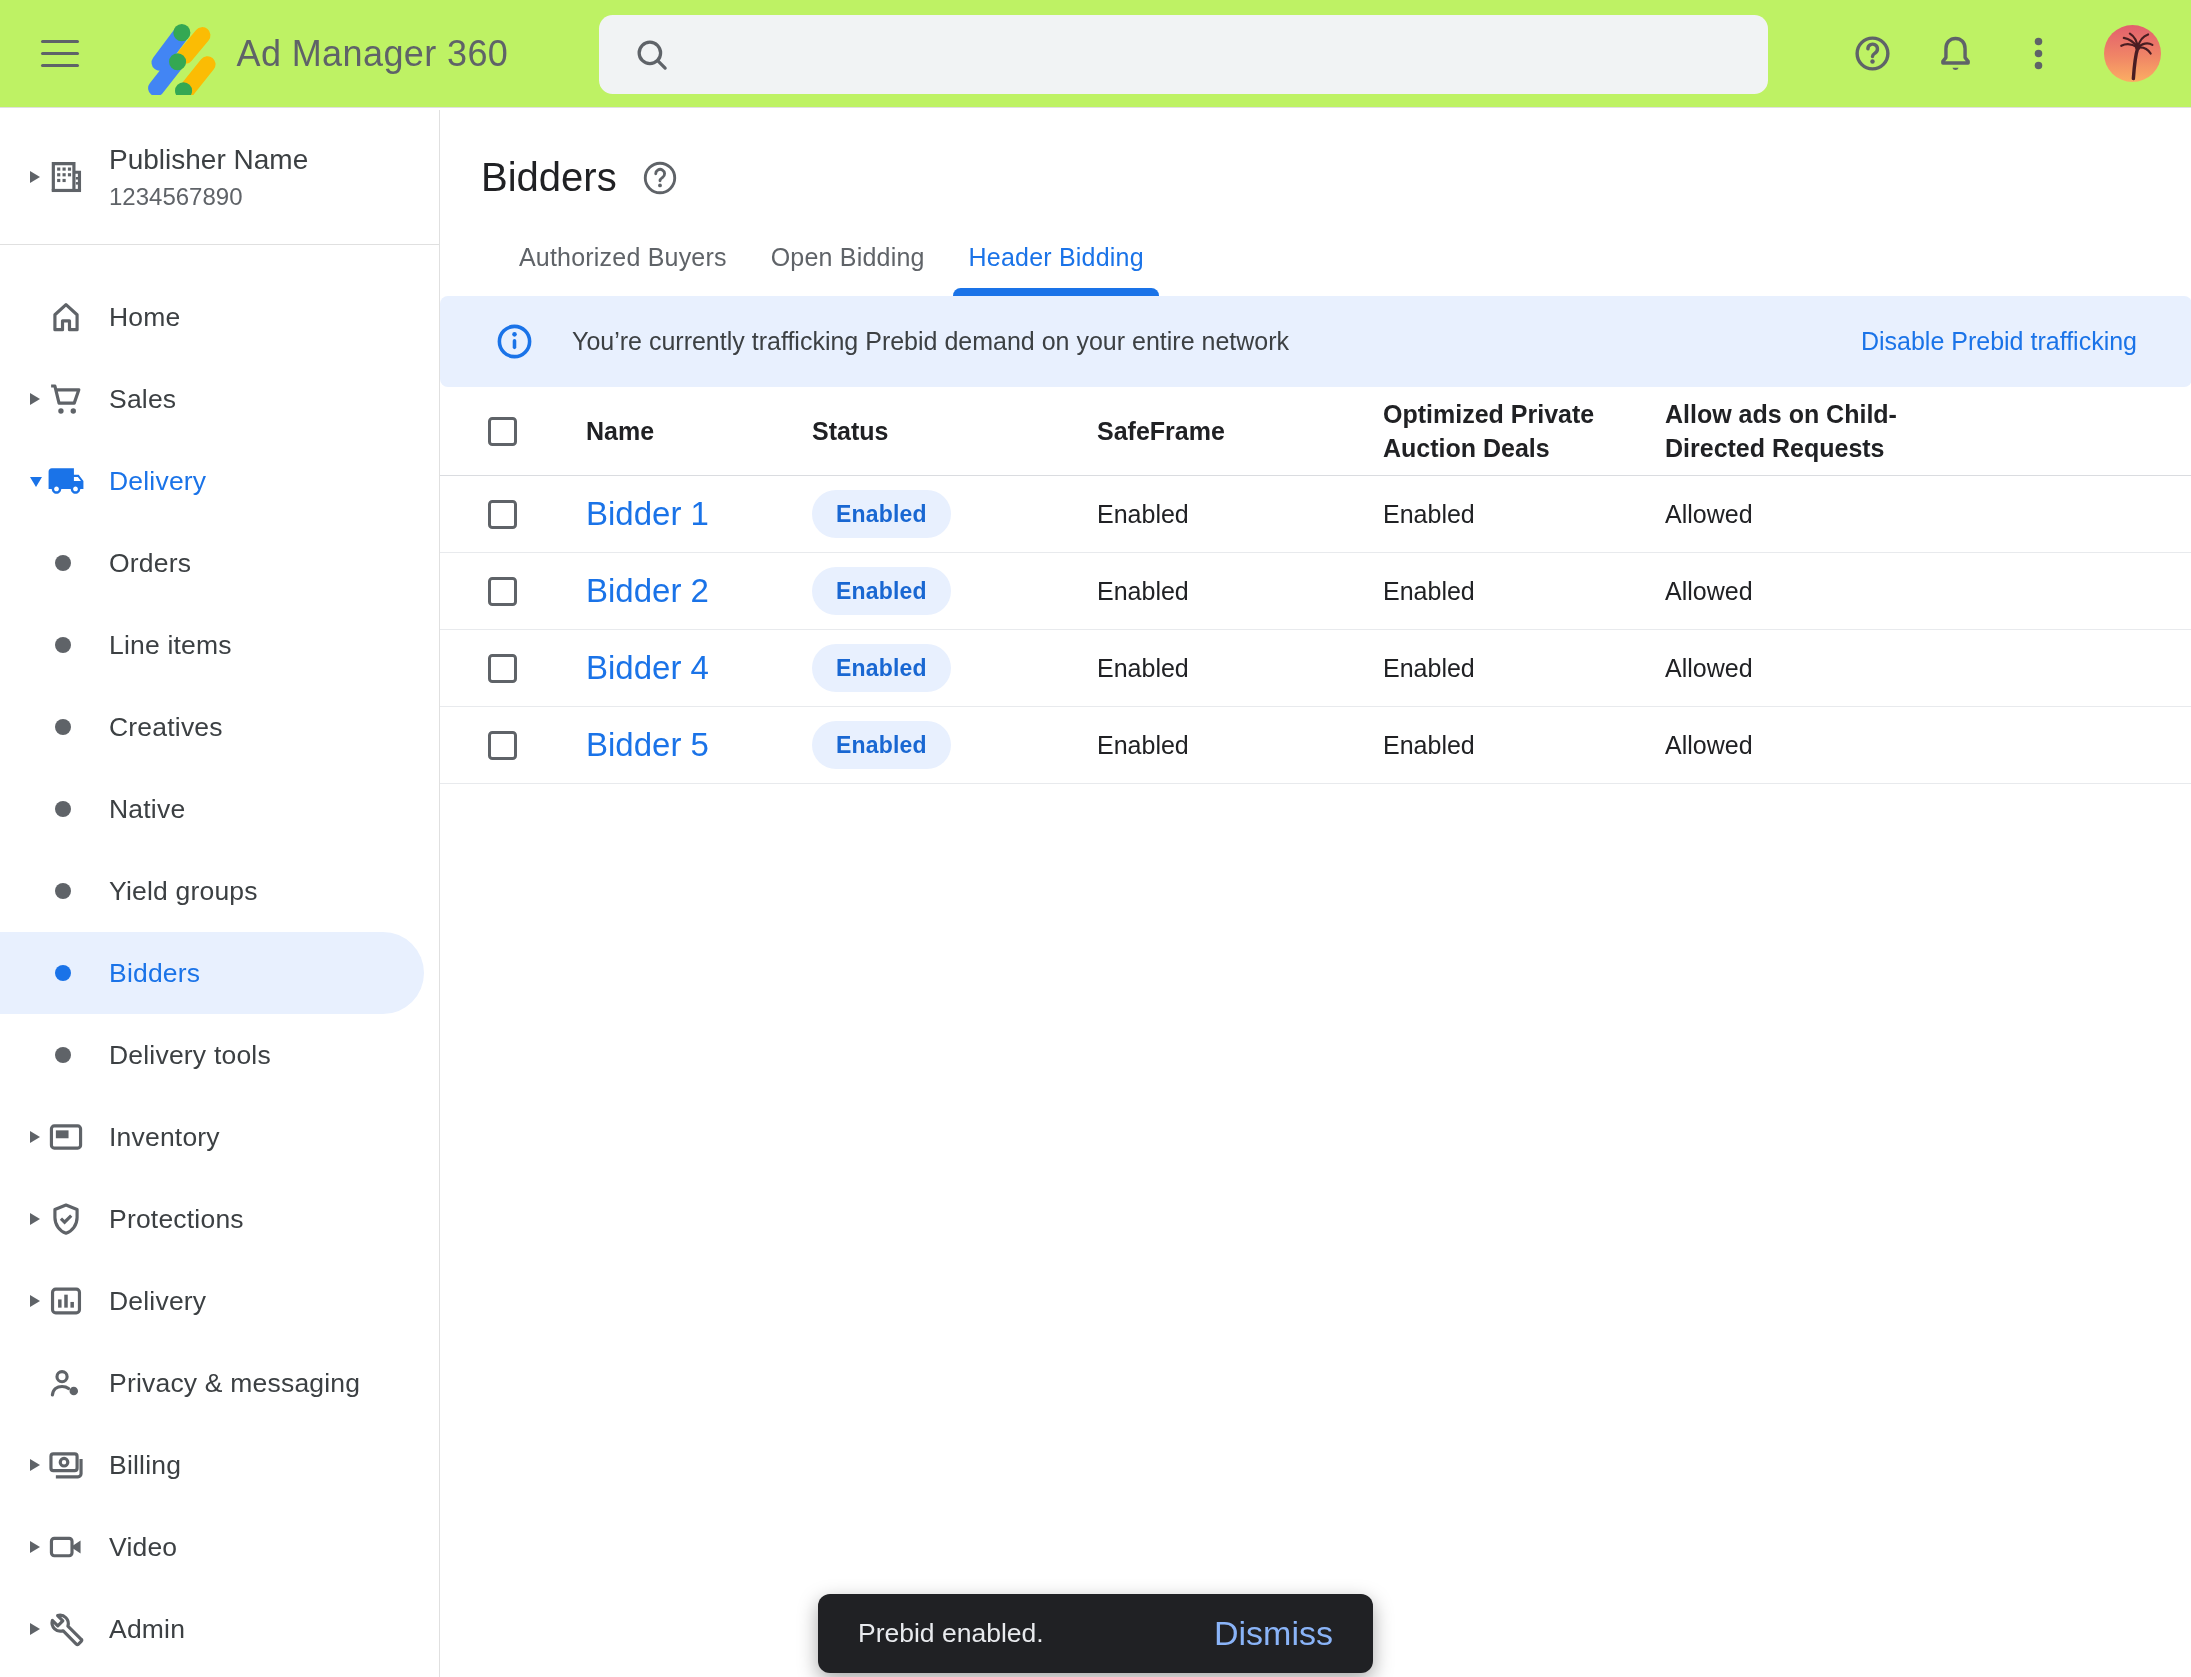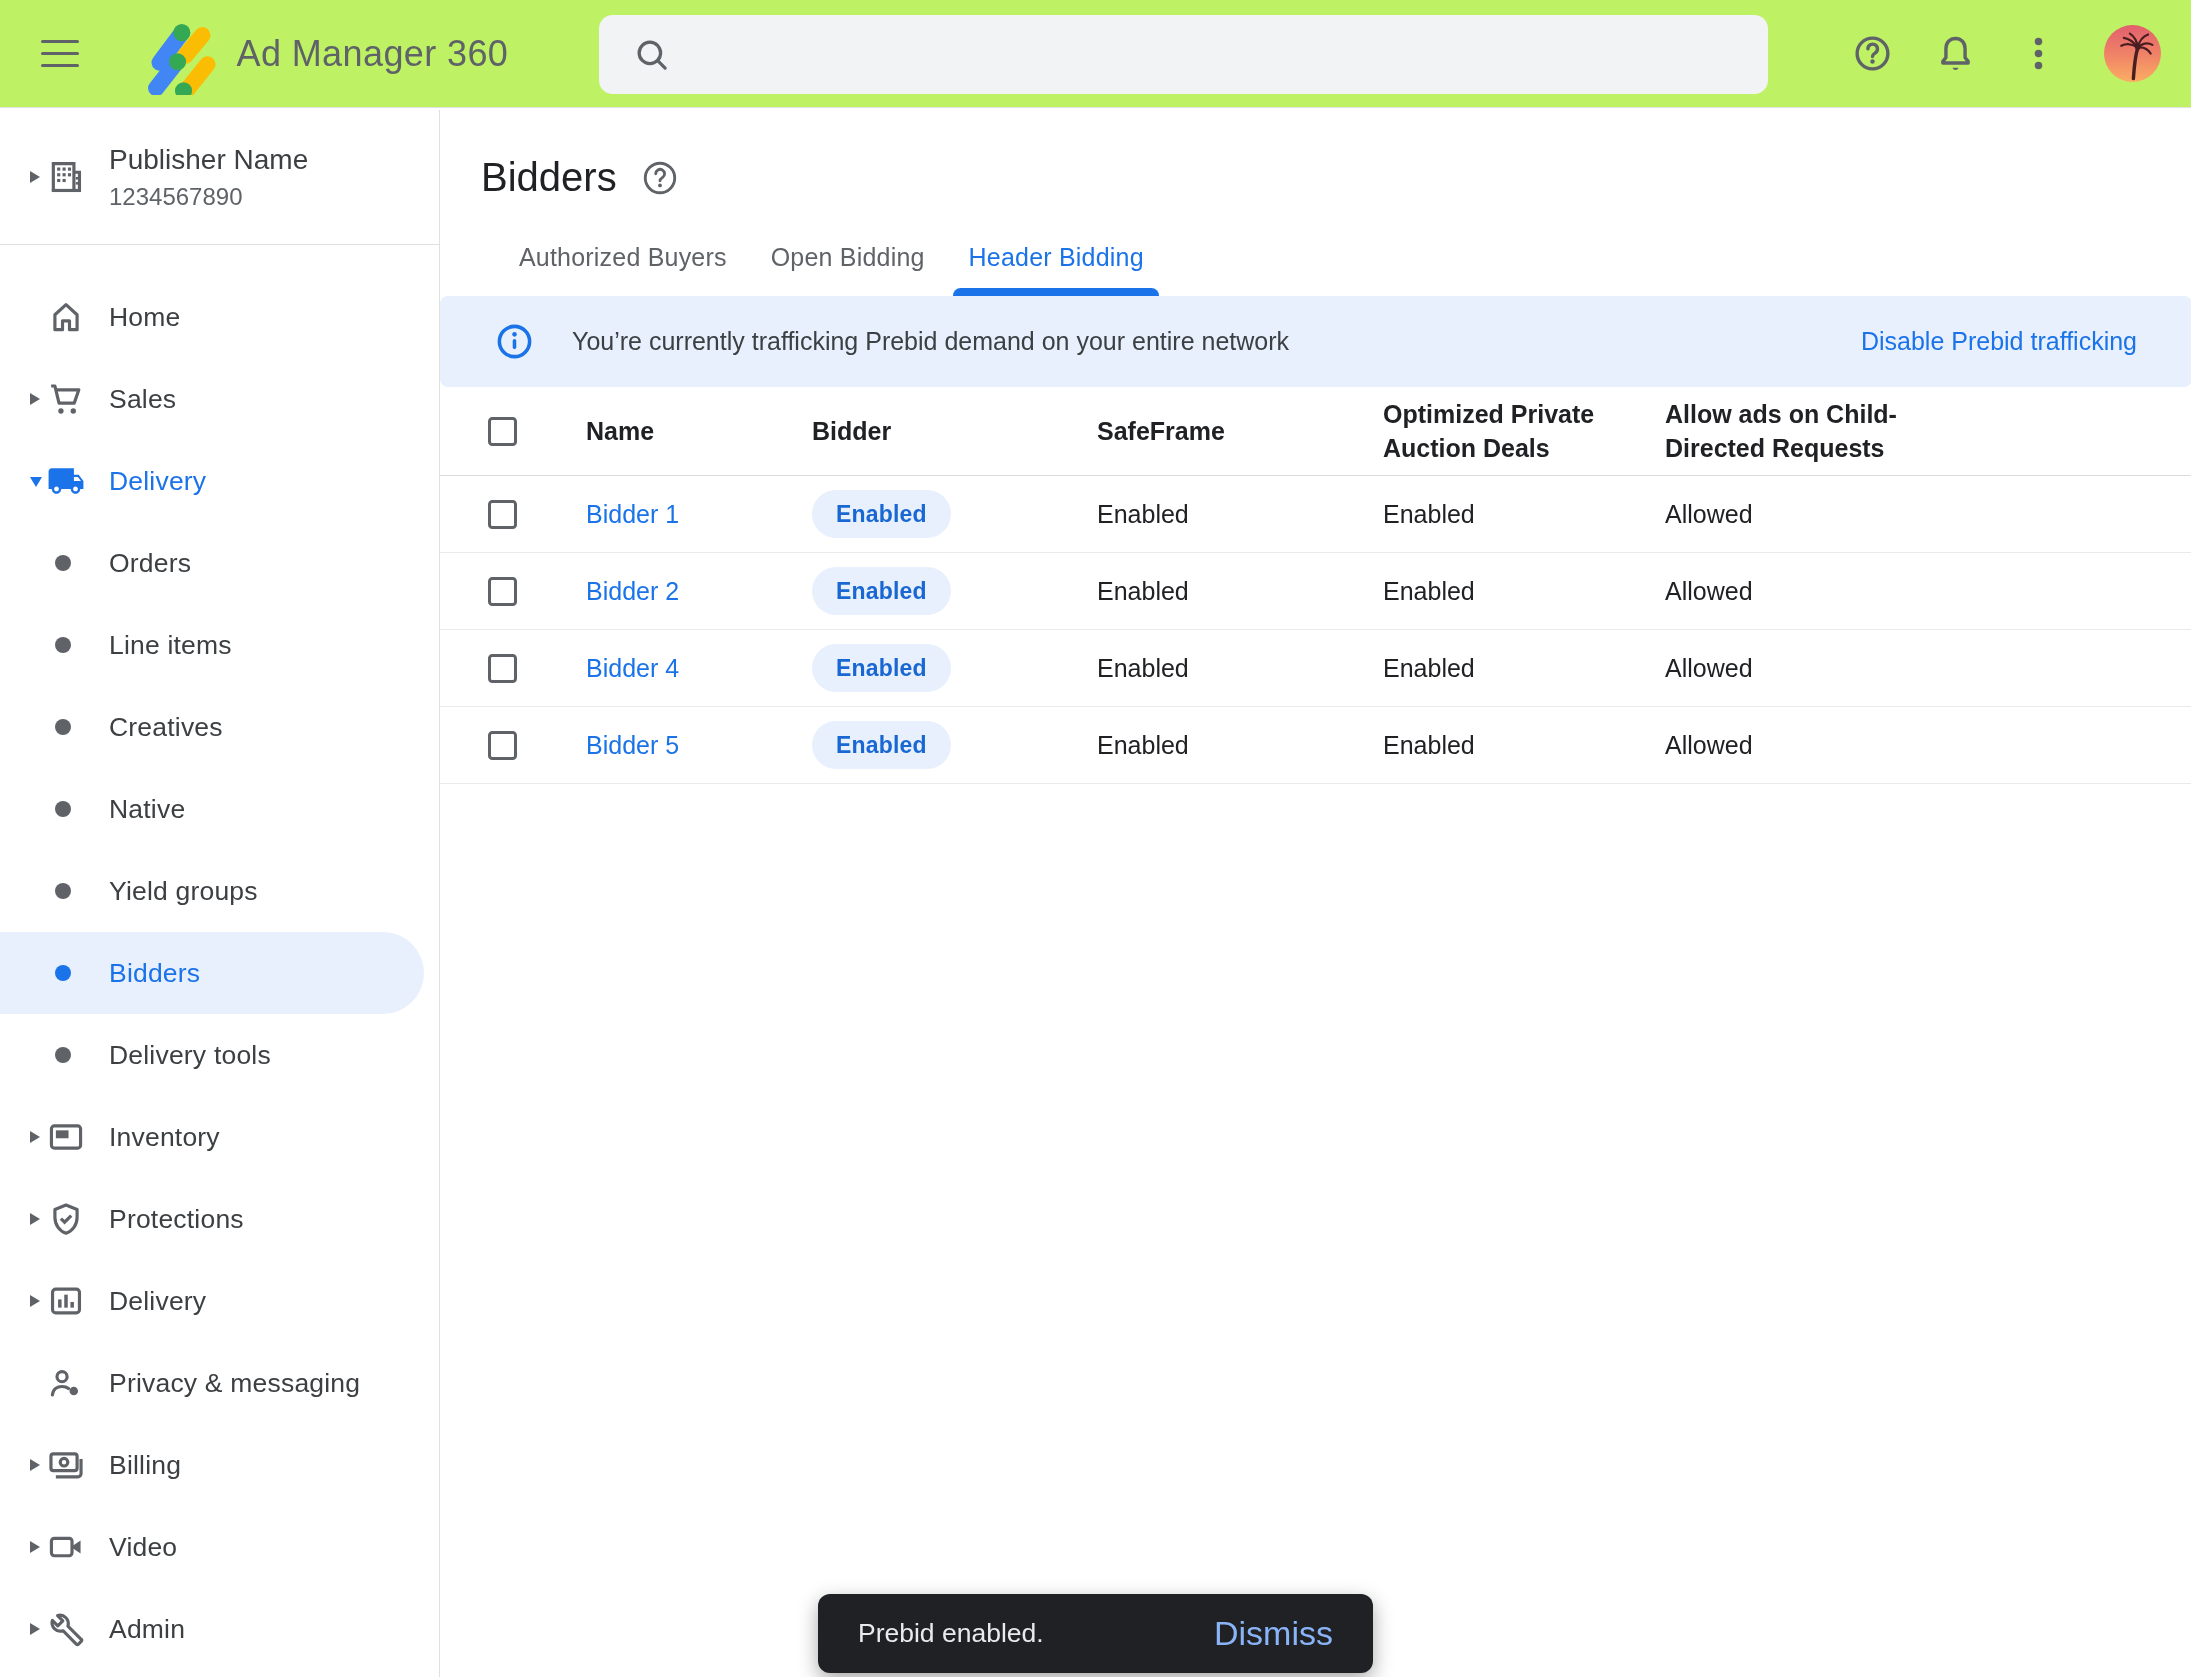--- a/index.html
+++ b/index.html
@@ -76,21 +76,21 @@
   .banner-msg { margin-left: 38px; font-size: 25px; color: #3c4043; }
   .banner-action { margin-left: auto; font-size: 25px; font-weight: 500; color: #1a73e8; cursor: pointer; white-space: nowrap; }
 
   .grid-row { display: grid; grid-template-columns: 98px 226px 285px 286px 282px 1fr; padding-left: 48px; align-items: center; }
   .thead { min-height: 89px; border-bottom: 1.7px solid #dadce0; }
   .th { font-size: 25px; font-weight: 700; color: #202124; line-height: 1.38; }
   .th.wrap-opd { max-width: 218px; }
   .th.wrap-child { max-width: 238px; }
   .trow { height: 77px; border-bottom: 1.7px solid #e8eaed; }
   .cell { font-size: 25px; color: #202124; }
-  .name-link { font-size: 25px; color: #1a73e8; cursor: pointer; }
+  .name-link { font-size: 33px; color: #1a73e8; cursor: pointer; }
   .checkbox { width: 29px; height: 29px; border: 3.4px solid #5f6368; border-radius: 4.3px; background: #fff; cursor: pointer; }
   .pill { display: inline-block; background: #e8f0fe; color: #1967d2; font-size: 23px; font-weight: 700; padding: 10.3px 24px; border-radius: 855px; letter-spacing: 0.2px; }
 
   
   .toast {
     position: absolute; left: 818px; top: 1594px; width: 555px; height: 79px;
     background: #202124; border-radius: 12px; box-shadow: 0 6.8px 20.5px rgba(0,0,0,0.35);
     display: flex; align-items: center; padding: 0 40px;
   }
   .toast-msg { font-size: 26.5px; color: #e8eaed; }
@@ -395,21 +395,21 @@
     </svg>
     <div class="banner-msg">You’re currently trafficking Prebid demand on your entire network</div>
     <div class="banner-action">Disable Prebid trafficking</div>
   </div>
 
   <div class="grid-row thead">
     <div>
         <div class="checkbox"></div>
       </div>
     <div class="th">Name</div>
-    <div class="th">Bidder</div>
+    <div class="th">Status</div>
     <div class="th">SafeFrame</div>
     <div class="th wrap-opd">Optimized Private Auction Deals</div>
     <div class="th wrap-child">Allow ads on Child-Directed Requests</div>
   </div>
 
   <div class="grid-row trow">
     <div>
         <div class="checkbox"></div>
       </div>
     <div><span class="name-link">Bidder 1</span></div>

